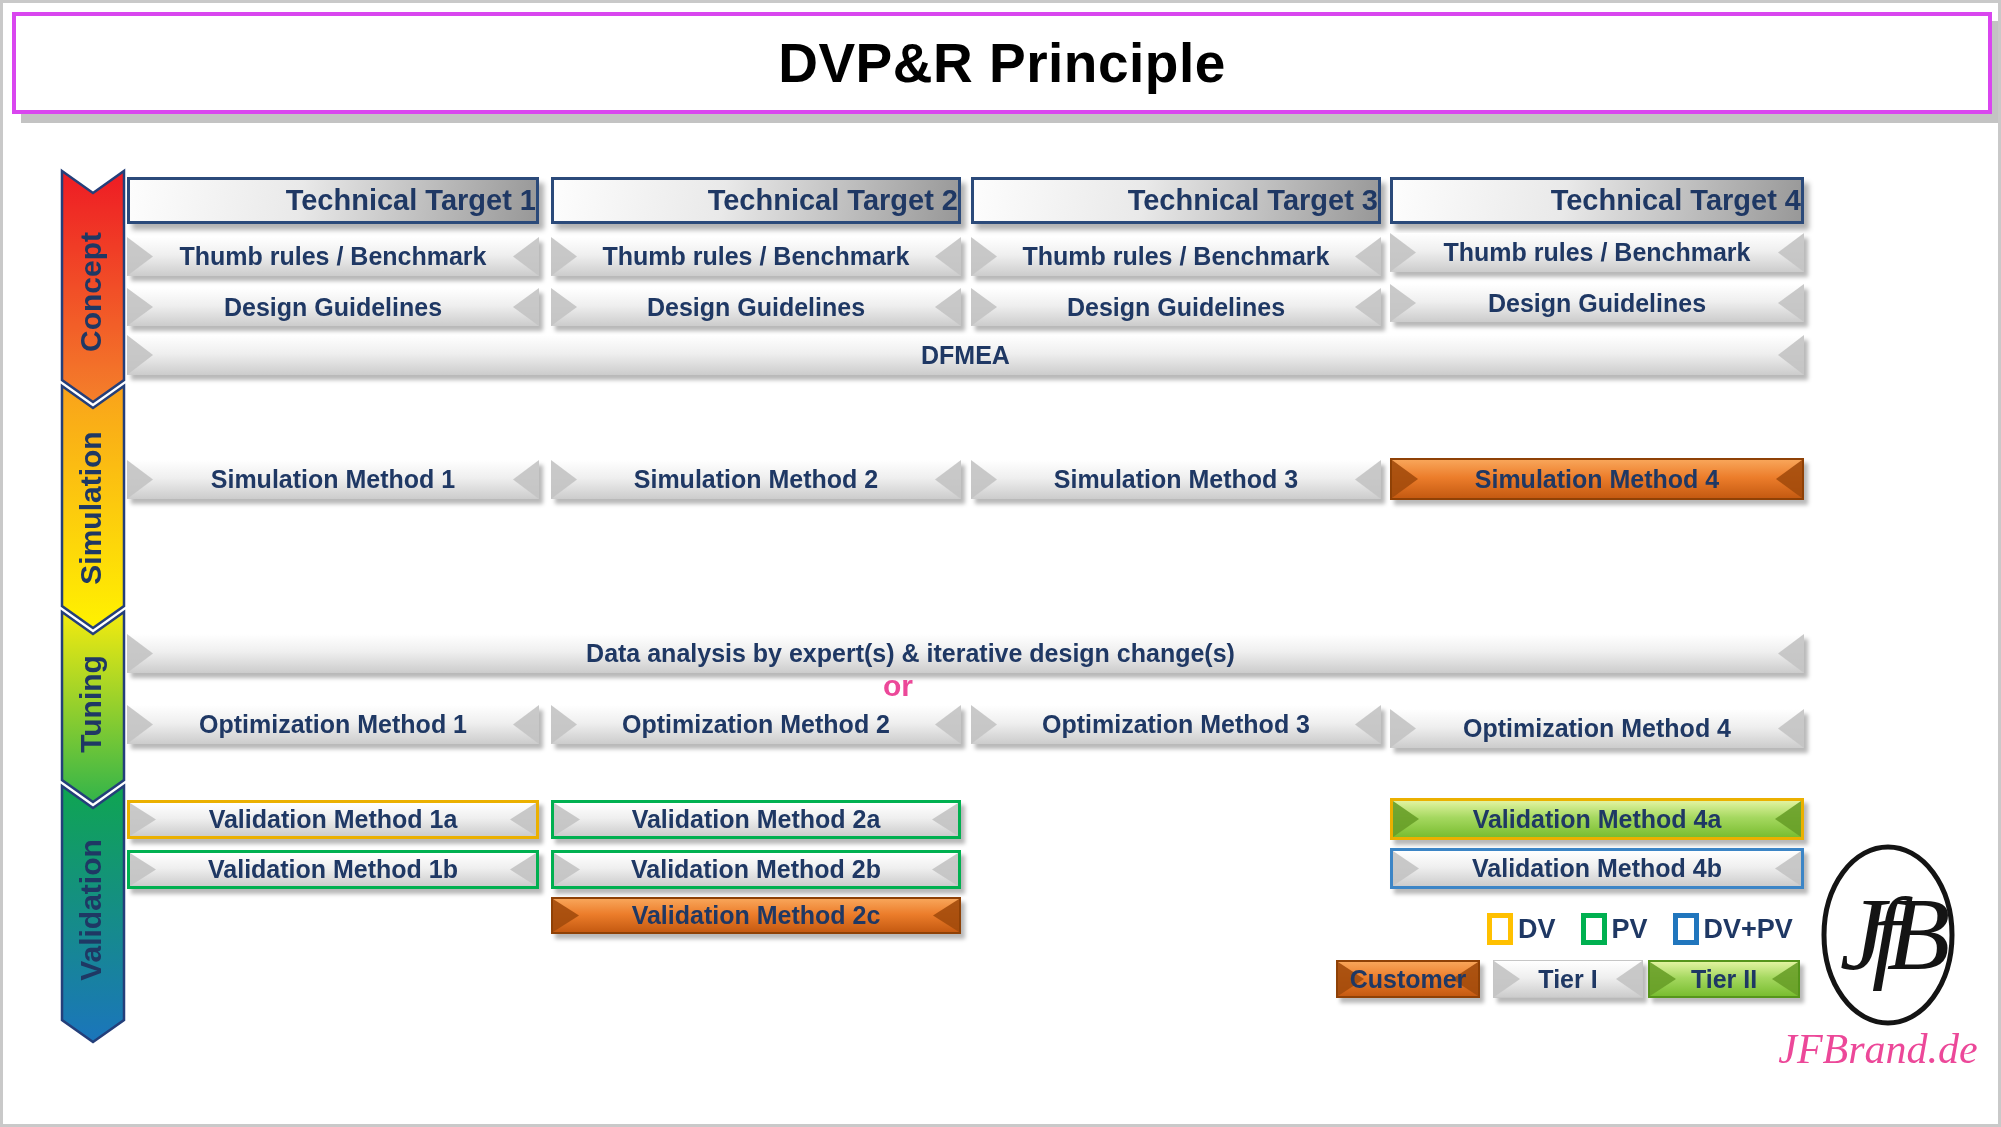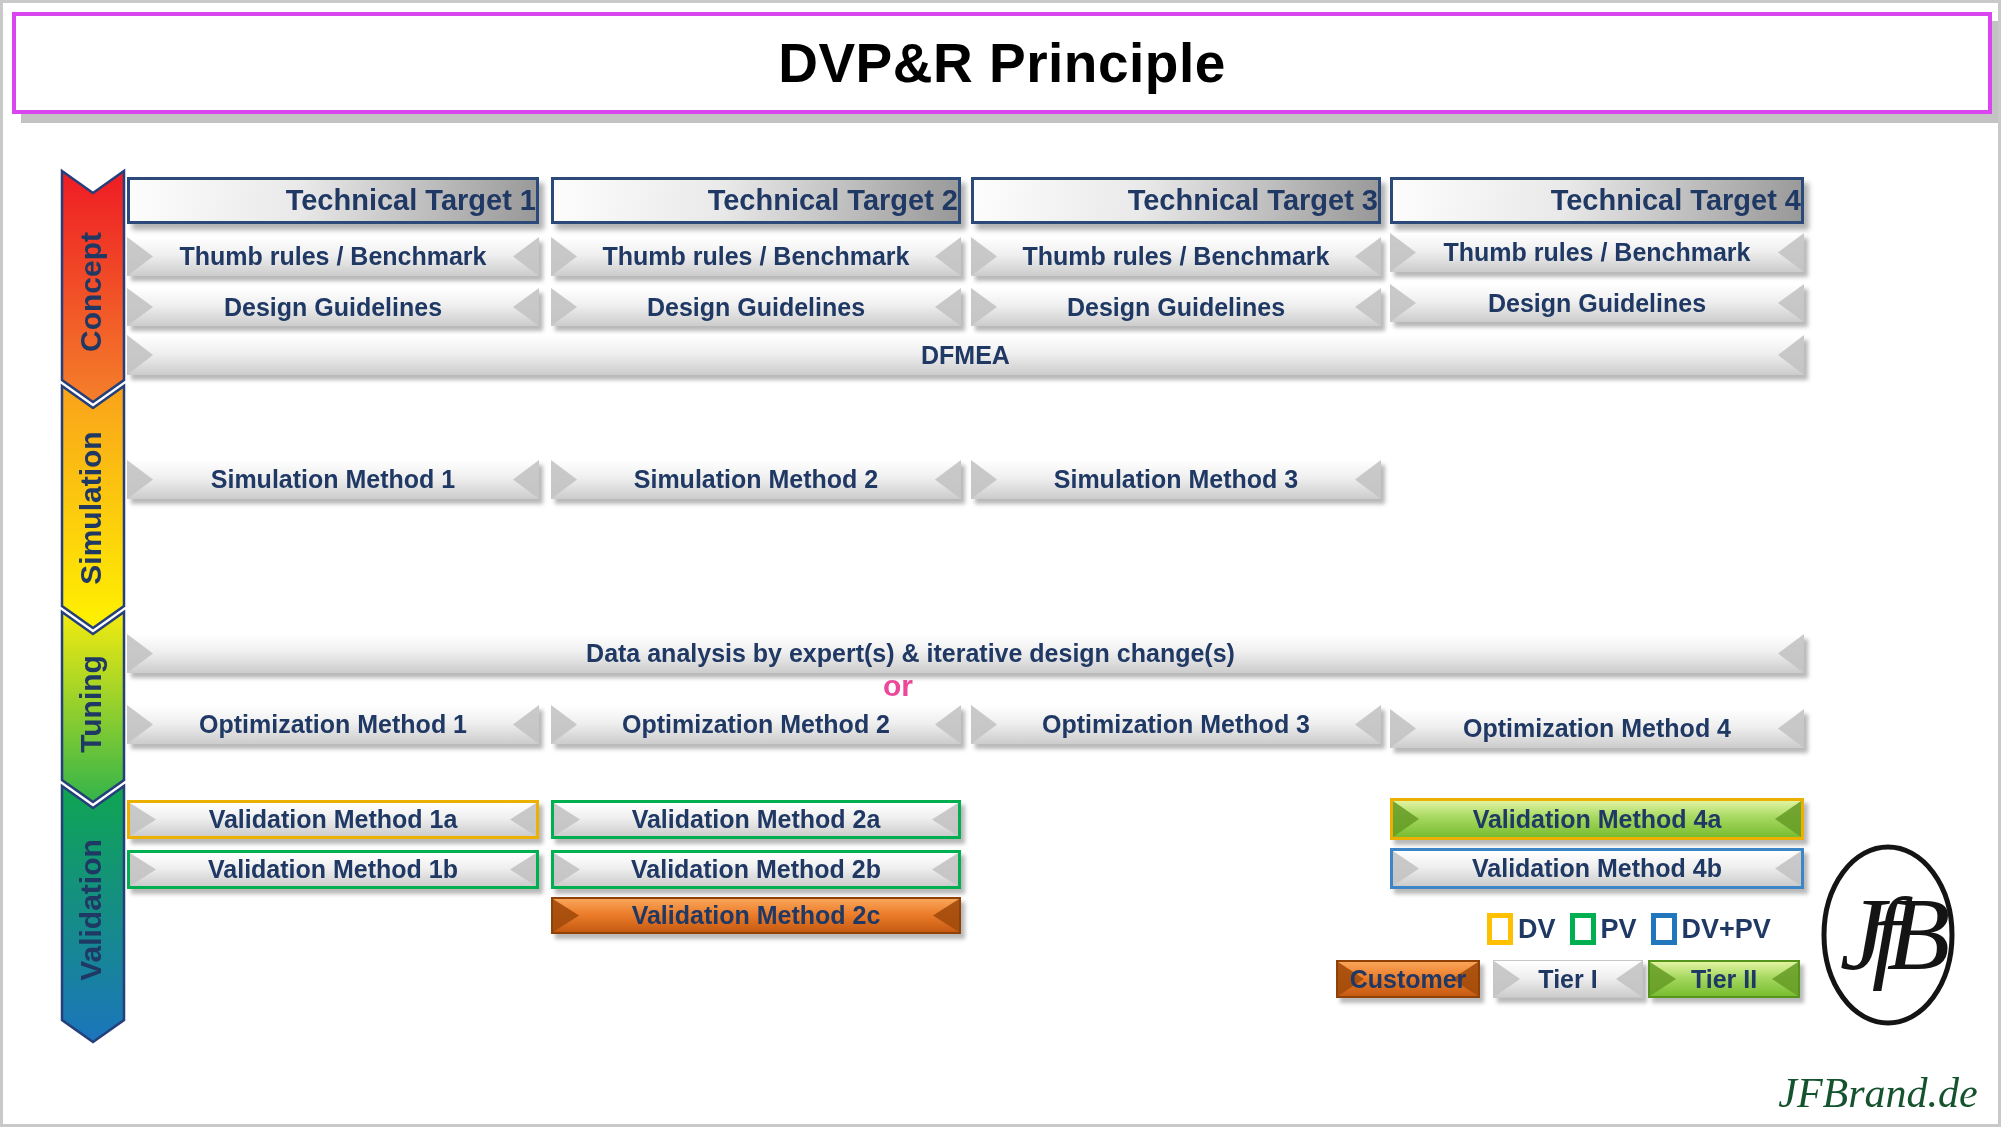--- a/index.html
+++ b/index.html
@@ -38,30 +38,30 @@
   
   .hdr{
     position:absolute;box-sizing:border-box;display:flex;align-items:center;justify-content:flex-end;
     background:linear-gradient(100deg,#fdfdfd 0%,#e9e9e9 42%,#989898 100%);
     border:3px solid #2B4A7A;box-shadow:5px 6px 5px rgba(0,0,0,.3);
     font-weight:bold;font-size:29px;color:#1F3864;white-space:nowrap;
   }
   .or-label{position:absolute;left:845px;top:666px;width:100px;text-align:center;
     font-size:30px;font-weight:bold;color:#ec4899;}
   
-  .legend{position:absolute;left:1484px;top:908px;height:36px;display:flex;align-items:center;gap:14px;}
+  .legend{position:absolute;left:1484px;top:908px;height:36px;display:flex;align-items:center;gap:25px;}
   .lg-item{display:flex;align-items:center;gap:5px;}
   .lg-box{width:16px;height:22px;background:#fff;border:5px solid #000;}
   .lg-dv{border-color:#FFC000;}
   .lg-pv{border-color:#00B050;}
   .lg-dvpv{border-color:#2176BD;}
   .lg-lab{font-size:27px;font-weight:bold;color:#1F3864;}
   
   .brand-site{position:absolute;left:1768px;top:1022px;width:214px;text-align:center;
-    font-family:"Liberation Serif",serif;font-style:italic;font-size:42px;color:#14532d;margin-top:44px;}
+    font-family:"Liberation Serif",serif;font-style:italic;font-size:42px;color:#ec4899;}
   .phase-arrow{position:absolute;left:56px;top:165px;}
 </style>
 </head>
 <body>
 
 <div class="canvas">
 
   <div class="title-box">
     <h1>DVP&amp;R Principle</h1>
   </div>
@@ -140,20 +140,23 @@
 
   <div class="bar" style="left:124px;top:457px;width:412px;height:39px">
     <span>Simulation Method 1</span>
     </div>
   <div class="bar" style="left:548px;top:457px;width:410px;height:39px">
     <span>Simulation Method 2</span>
     </div>
   <div class="bar" style="left:968px;top:457px;width:410px;height:39px">
     <span>Simulation Method 3</span>
     </div>
+  <div class="bar orange" style="left:1387px;top:455px;width:414px;height:42px">
+    <span>Simulation Method 4</span>
+    </div>
 
   <div class="bar" style="left:124px;top:631px;width:1677px;height:39px;padding-right:110px">
     <span>Data analysis by expert(s) &amp; iterative design change(s)</span>
     </div>
   <div class="or-label">or</div>
 
   <div class="bar" style="left:124px;top:702px;width:412px;height:39px">
     <span>Optimization Method 1</span>
     </div>
   <div class="bar" style="left:548px;top:702px;width:410px;height:39px">

